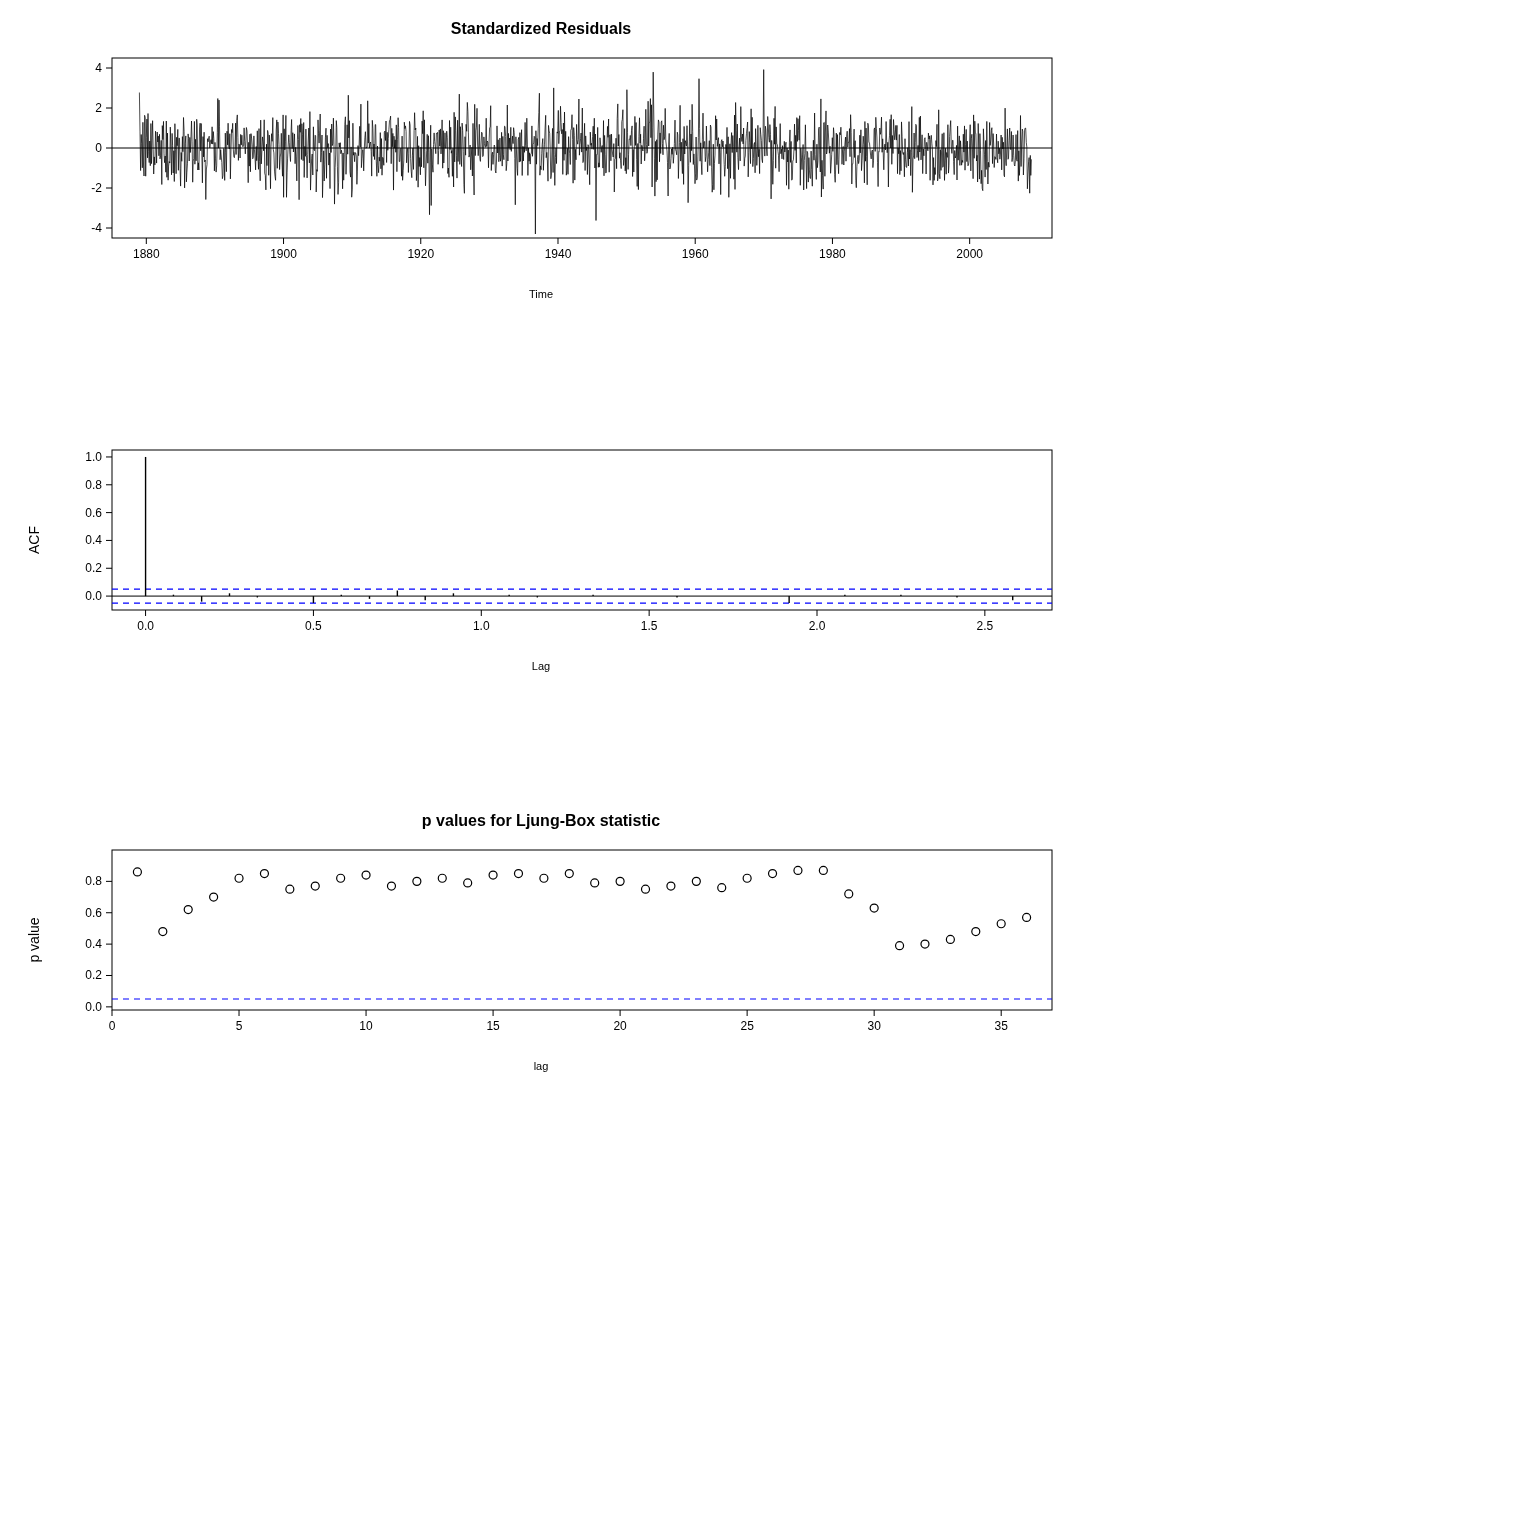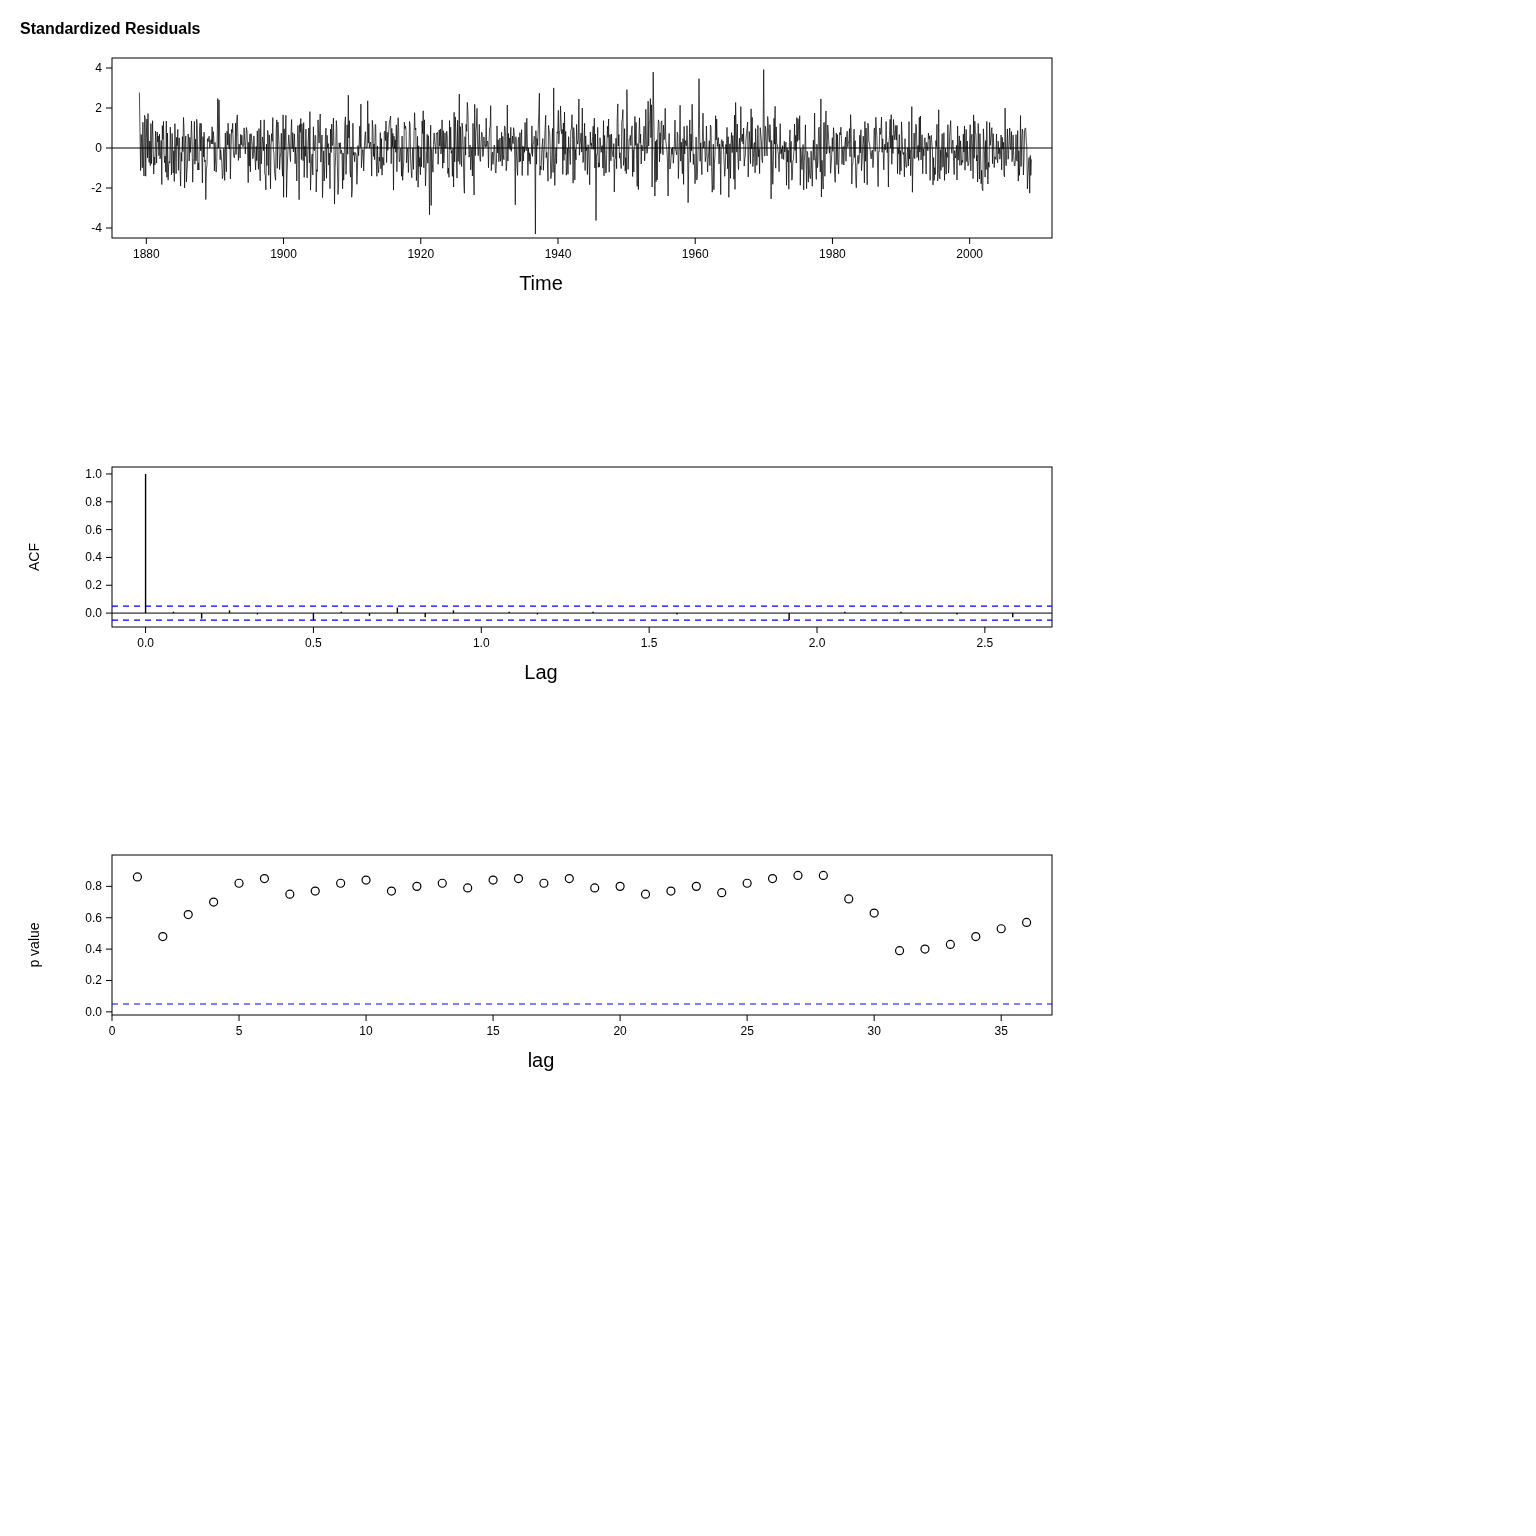--- a/index.html
+++ b/index.html
@@ -16,28 +16,29 @@
     box-sizing: border-box;
     padding: 20px 20px 10px 20px;
     display: flex;
     flex-direction: column;
     justify-content: space-between;
   }
   .panel {
     position: relative;
   }
   .title {
+    text-align: center;
     font-weight: bold;
     font-size: 16px;
     margin-bottom: 10px;
   }
   .xlabel {
     text-align: center;
-    font-size: 20px;
-    margin-top: 4px;
+    font-size: 11px;
+    margin-top: 20px;
   }
   .ylabel {
     position: absolute;
     left: 0;
     top: 50%;
     transform: translate(-50%, -50%) rotate(-90deg);
     transform-origin: center;
     font-size: 14px;
   }
   svg { display: block; }
@@ -146,20 +147,21 @@
           <line x1="866.7928571428572" x2="866.7928571428572" y1="156.08695652173913" y2="156.08695652173913" stroke="#000" stroke-width="1.4"></line>
           <line x1="894.992857142857" x2="894.992857142857" y1="156.08695652173913" y2="157.47826086956522" stroke="#000" stroke-width="1.4"></line>
           <line x1="922.8571428571428" x2="922.8571428571428" y1="156.08695652173913" y2="156.08695652173913" stroke="#000" stroke-width="1.4"></line>
           <line x1="950.7214285714285" x2="950.7214285714285" y1="156.08695652173913" y2="160.2608695652174" stroke="#000" stroke-width="1.4"></line>
         </svg>
     </div>
     <div class="xlabel">Lag</div>
   </div>
 
   <div class="panel">
+    <div class="title">p values for Ljung-Box statistic</div>
     <div style="position:relative;">
       <div class="ylabel" style="left:14px;">p value</div>
       <svg id="svg3" width="1000" height="200" style="margin-left:42px;">
           <rect x="50" y="10" width="940" height="160" fill="none" stroke="#000"></rect>
           <line x1="44" x2="50" y1="166.86274509803923" y2="166.86274509803923" stroke="#000"></line>
           <text x="40" y="170.86274509803923" text-anchor="end" font-size="12">0.0</text>
           <line x1="44" x2="50" y1="135.49019607843138" y2="135.49019607843138" stroke="#000"></line>
           <text x="40" y="139.49019607843138" text-anchor="end" font-size="12">0.2</text>
           <line x1="44" x2="50" y1="104.11764705882352" y2="104.11764705882352" stroke="#000"></line>
           <text x="40" y="108.11764705882352" text-anchor="end" font-size="12">0.4</text>

